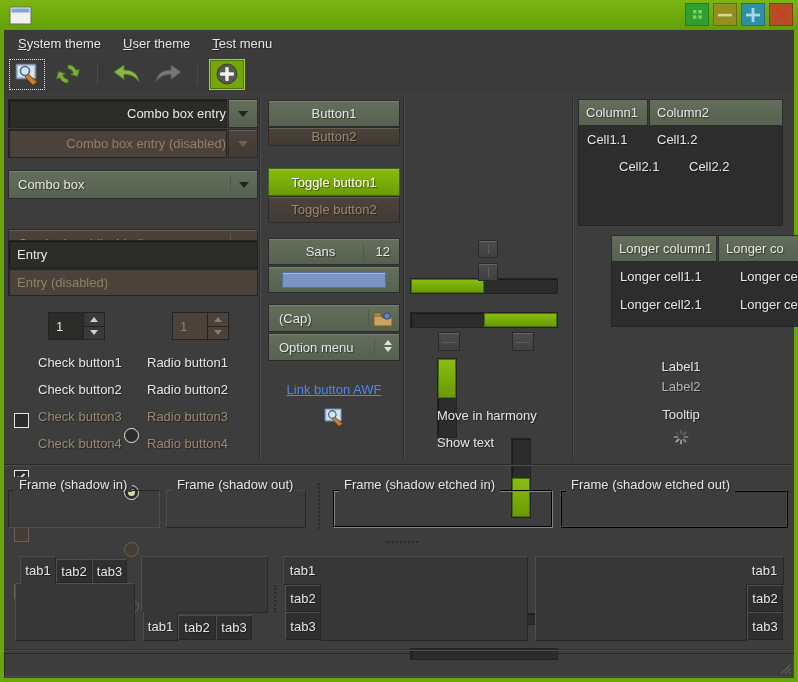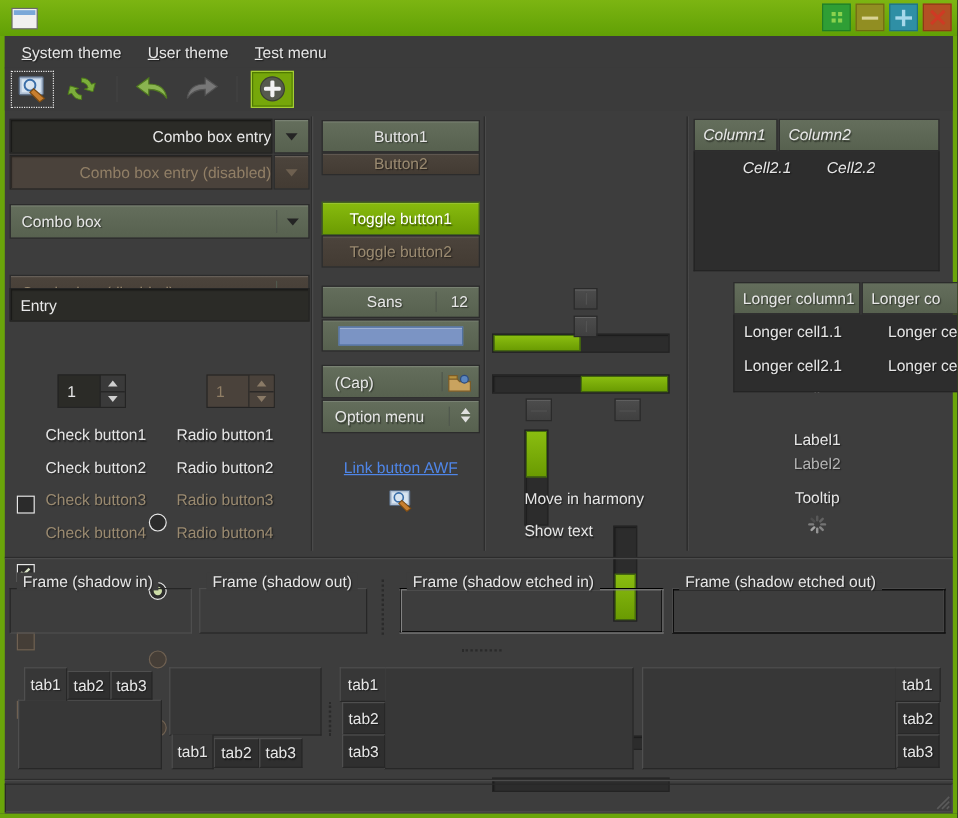--- a/index.html
+++ b/index.html
@@ -224,20 +224,23 @@
   </div>
   <div class="abs btn dis combo-full ts" style="left:8px;top:200px;width:250px;height:29px;">
     <span>Combo box (disabled)</span>
       <div class="sep"></div>
       <div class="tdown dis"></div>
   </div>
 
   <div class="abs entry" style="left:8px;top:240px;width:250px;height:28px;">
       <span>Entry</span>
     </div>
+  <div class="abs entry dis" style="left:8px;top:268px;width:250px;height:28px;">
+      <span>Entry (disabled)</span>
+    </div>
 
   <div class="abs spin" style="left:48px;top:312px;width:57px;height:28px;">
     <div class="num">1</div>
     <div class="col">
       <div class="cell">
           <div class="sup"></div>
         </div>
       <div class="cell">
           <div class="sdn"></div>
         </div>
@@ -352,26 +355,30 @@
     </div>
 
   <div class="abs handle" style="left:512px;top:332px;width:22px;height:19px;">
       <div class="hmark"></div>
     </div>
 
   <div class="abs ts" style="left:437px;top:408px;">Move in harmony</div>
 
   <div class="abs ts" style="left:437px;top:435px;">Show text</div>
 
-  <div class="abs" style="left:578px;top:99px;width:205px;height:159px;font-style:italic;">
+  <div class="abs" style="left:578px;top:99px;width:205px;height:159px;">
     <div style="display:flex;height:27px;">
       <div class="th ts" style="width:70px;">Column1</div>
       <div class="th ts" style="flex:1;margin-left:1px;">Column2</div>
     </div>
     <div class="tbody" style="height:100px;">
+      <div class="trow">
+        <div class="tcell ts" style="width:70px;">Cell1.1</div>
+        <div class="tcell ts">Cell1.2</div>
+      </div>
       <div class="trow">
         <div class="tcell ts" style="width:70px;margin-left:32px;">Cell2.1</div>
         <div class="tcell ts">Cell2.2</div>
       </div>
     </div>
   </div>
 
   <div class="abs" style="left:611px;top:235px;width:188px;height:92px;overflow:hidden;">
     <div style="display:flex;height:27px;">
       <div class="th ts" style="width:118px;">Longer column1</div>

